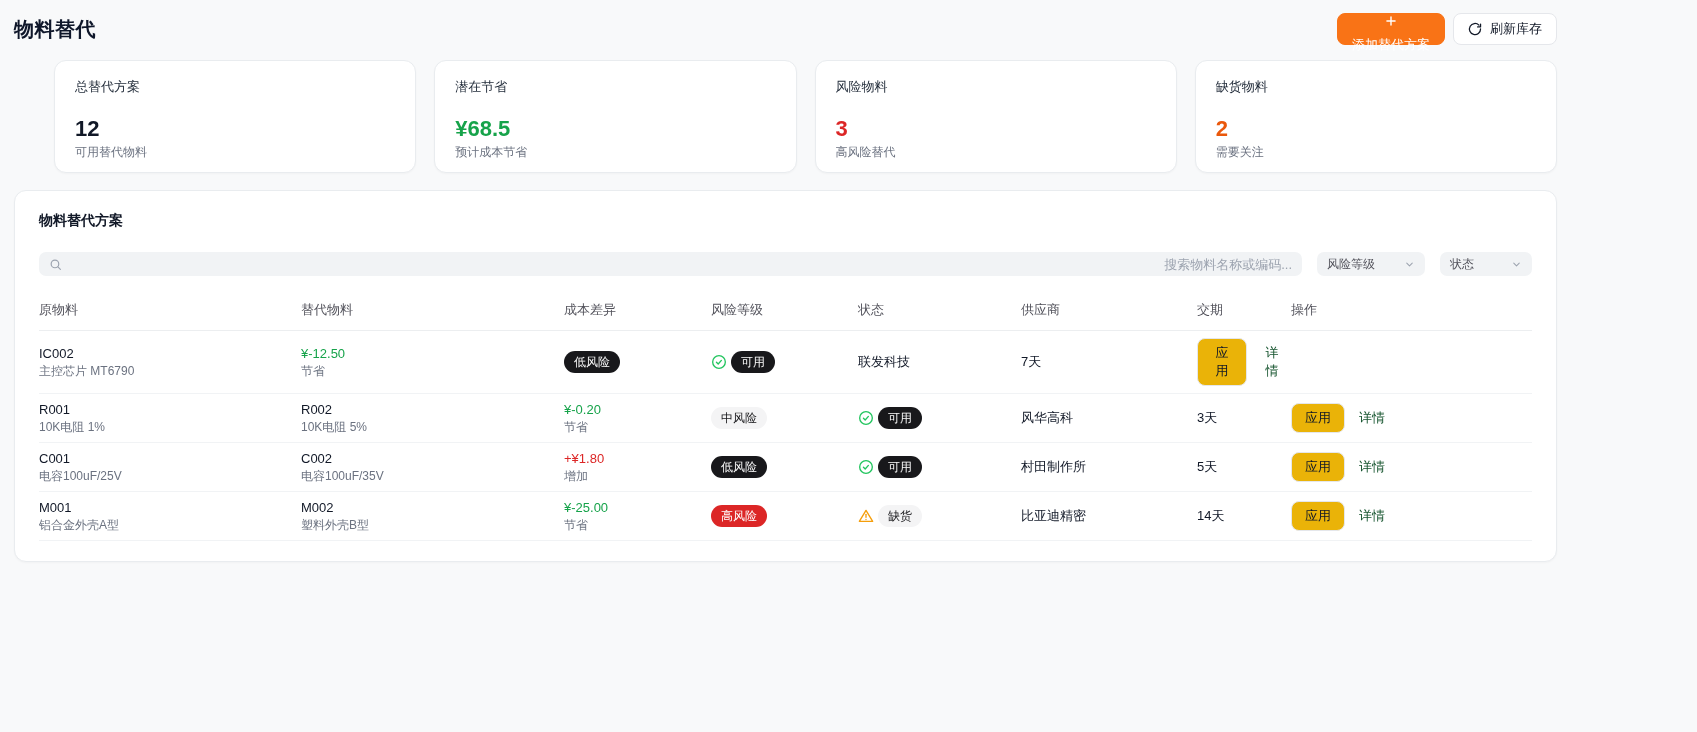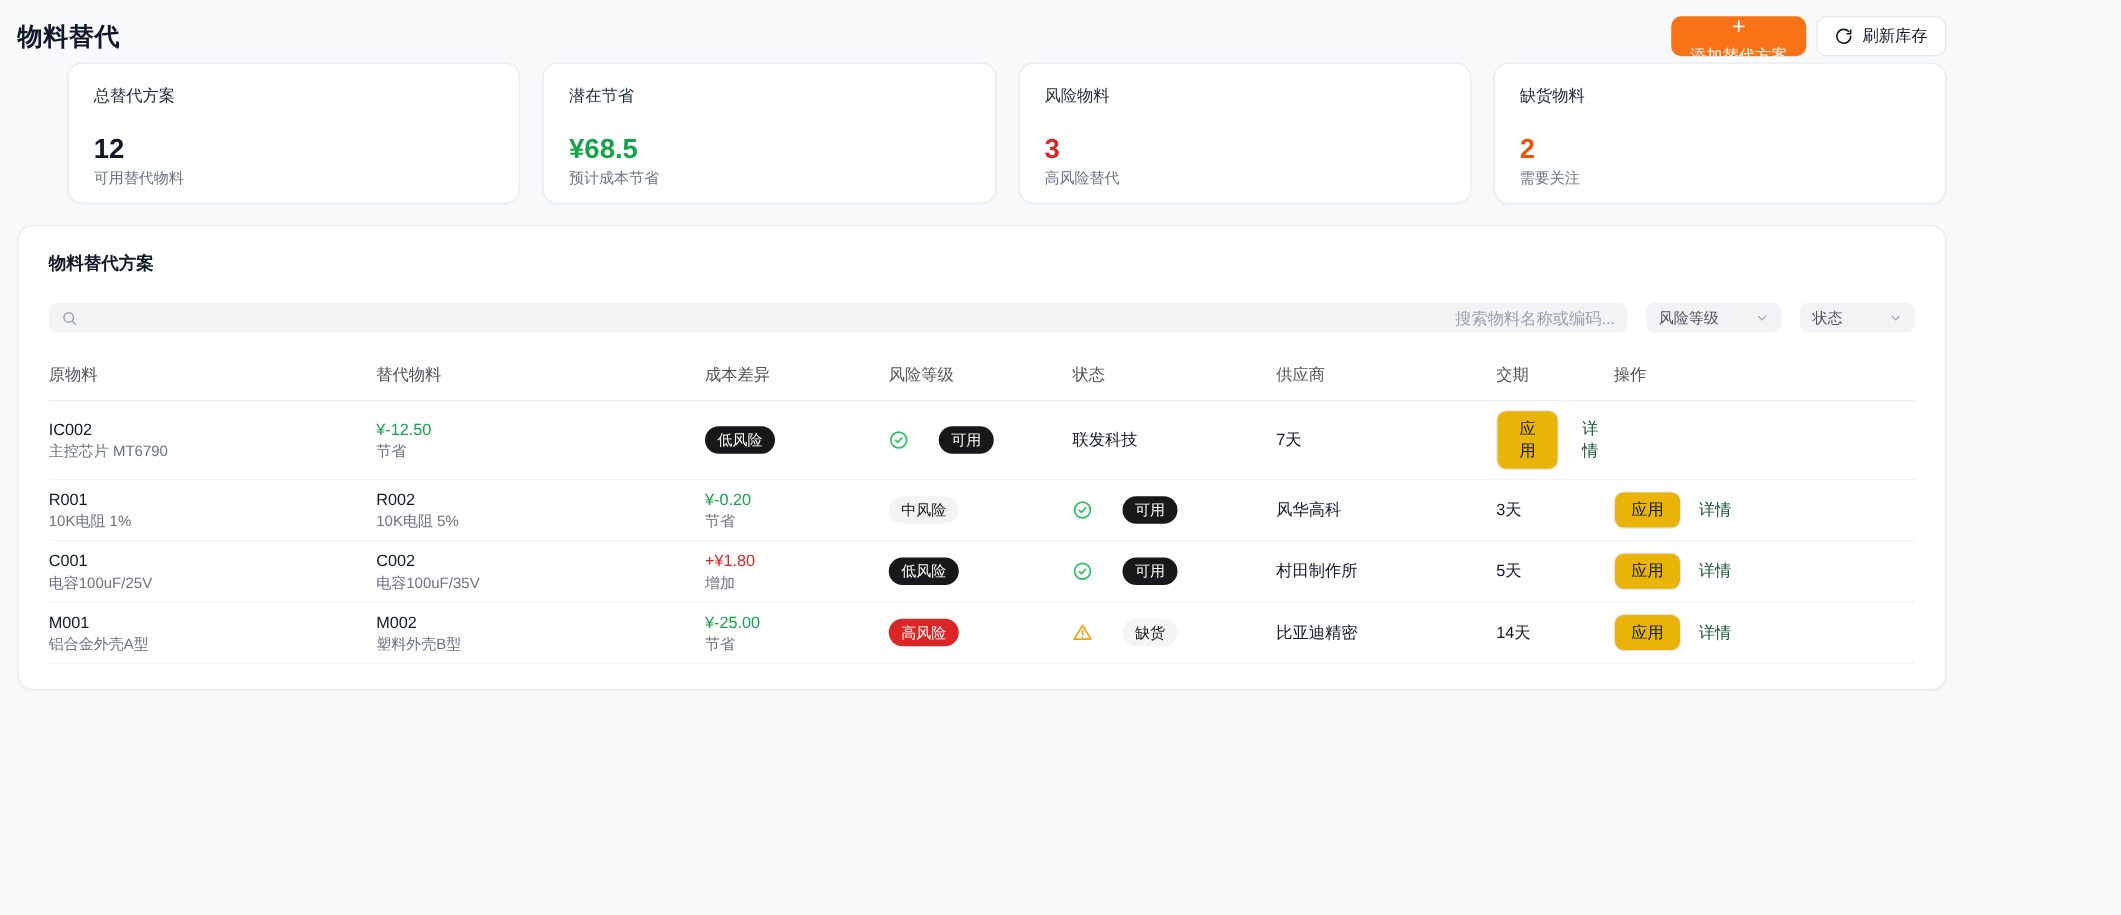--- a/index.html
+++ b/index.html
@@ -16,21 +16,21 @@
   .page-title { font-size: 20px; font-weight: 700; color: #0f172a; letter-spacing: .5px; }
   .topbar-actions { display: flex; gap: 8px; }
   .btn { display: inline-flex; align-items: center; gap: 8px; height: 32px; padding: 0 14px;
          border-radius: 8px; font-size: 13px; cursor: pointer; border: 1px solid transparent;
          font-family: inherit; }
   .btn-primary { background: #f97316; color: #fff; border-color: #f97316; flex-direction: column; }
   .btn-outline { background: #fff; color: #111827; border-color: #e5e7eb; }
   .btn svg { flex: 0 0 auto; }
 
   
-  .stats { display: grid; grid-template-columns: repeat(4, 1fr); gap: 18px; margin-top: 2px; padding-left: 40px; }
+  .stats { display: grid; grid-template-columns: repeat(4, 1fr); gap: 18px; margin-top: 12px; padding-left: 40px; }
   .card { background: #fff; border: 1px solid #e9ecef; border-radius: 12px; padding: 17px 20px 16px 20px;
           height: 113px; box-shadow: 0 1px 2px rgba(0,0,0,.03); }
   .card-label { font-size: 13px; color: #1f2937; }
   .card-value { font-size: 22px; font-weight: 700; margin-top: 21px; line-height: 1.1; }
   .v-dark   { color: #111827; }
   .v-green  { color: #16a34a; }
   .v-red    { color: #dc2626; }
   .v-orange { color: #ea580c; }
   .card-sub { font-size: 12px; color: #6b7280; margin-top: 3px; }
 
@@ -60,21 +60,21 @@
   .code { font-size: 13px; font-weight: 500; color: #111827; line-height: 17px; }
   .subtext { font-size: 12px; color: #6b7280; line-height: 16px; margin-top: 1px; }
   .cost-val { font-size: 13px; font-weight: 500; line-height: 17px; }
   .cost-green { color: #16a34a; }
   .cost-red { color: #dc2626; }
   .pill { display: inline-block; padding: 4px 10px; border-radius: 999px; font-size: 12px;
           font-weight: 500; line-height: 14px; }
   .pill-dark { background: #18181b; color: #fafafa; }
   .pill-light { background: #f4f4f5; color: #18181b; }
   .pill-red { background: #dc2626; color: #fff; }
-  .status-cell { display: flex; align-items: center; gap: 24px; }
+  .status-cell { display: flex; align-items: center; gap: 4px; }
   .plain { font-size: 13px; color: #111827; }
   .ops { display: flex; align-items: center; gap: 6px; }
   .btn-apply { background: #eab308; border: 1px solid #e5e7eb; border-radius: 8px; padding: 5px 13px;
                font-size: 13px; color: #111827; cursor: pointer; font-family: inherit; }
   .btn-detail { background: transparent; border: none; padding: 5px 8px; font-size: 13px;
                 color: #14532d; cursor: pointer; font-family: Liberation Sans, sans-serif; }
 </style>
 </head>
 <body>
 

